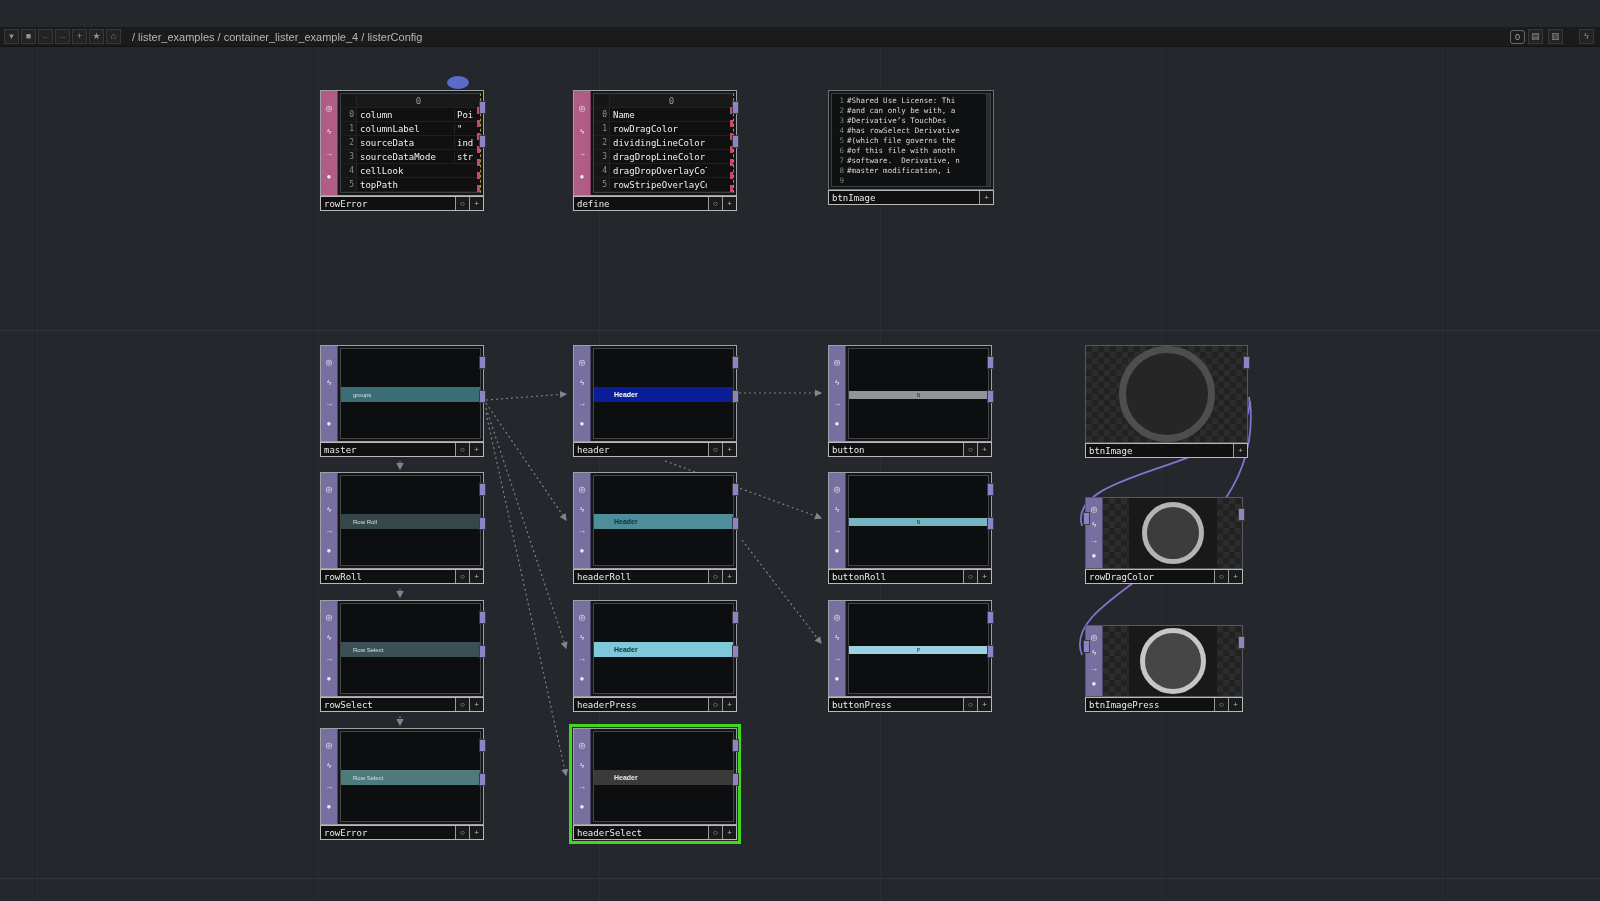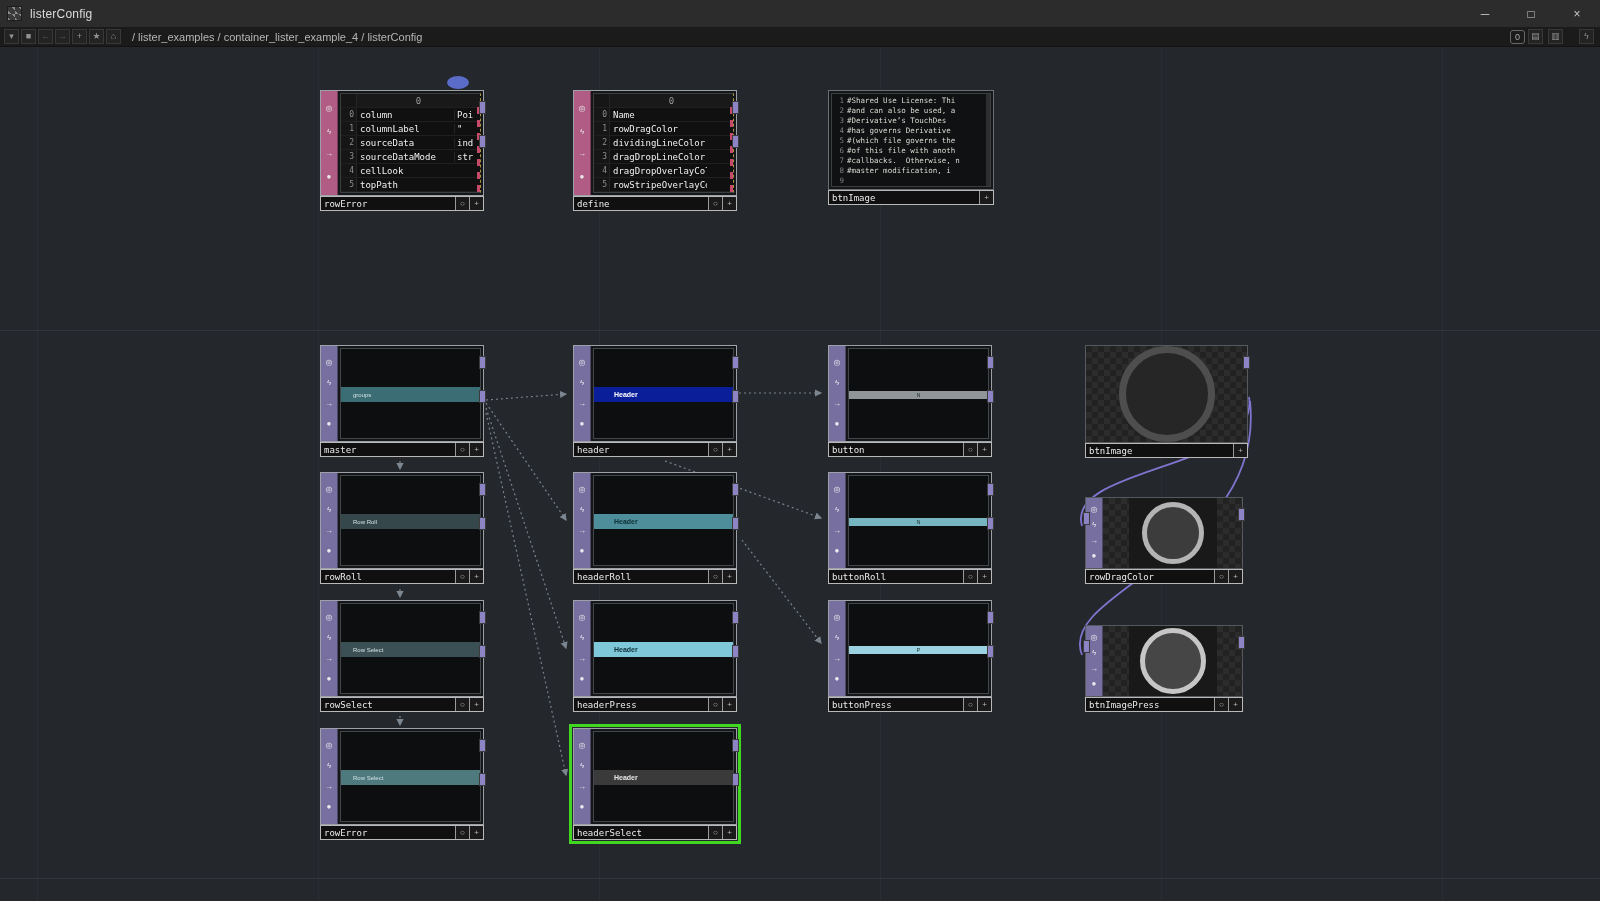--- a/index.html
+++ b/index.html
@@ -122,29 +122,20 @@
   .ring{position:relative;border-radius:50%;}
   .ring-big{width:82px;height:82px;border:7px solid #4e4e4e;background:#262626;}
   .ring-roll{width:52px;height:52px;border:5px solid #b4b4b4;background:#3c3c3c;}
   .ring-press{width:56px;height:56px;border:5px solid #c6c6c6;background:#464646;}
 </style>
 </head>
 <body>
 
 <div class="stage">
 
-  <div class="titlebar">
-    <div class="appicon"></div>
-    <span class="win-title">listerConfig</span>
-    <div class="win-controls">
-      <div class="win-btn">─</div>
-      <div class="win-btn">□</div>
-      <div class="win-btn">×</div>
-    </div>
-  </div>
 
   <div class="toolbar">
     <div class="tb-icon">▾</div>
     <div class="tb-icon">■</div>
     <div class="tb-icon dim">←</div>
     <div class="tb-icon dim">→</div>
     <div class="tb-icon">+</div>
     <div class="tb-icon">★</div>
     <div class="tb-icon">⌂</div>
     <span class="tb-path">/ lister_examples / container_lister_example_4 / listerConfig</span>
@@ -302,41 +293,41 @@
 
   <div class="node" style="left:828px;top:90px;width:166px;height:113px">
     <div class="nmain" style="border-color:#6a6f73">
       <div class="code">
         <div class="cline">
             <span class="lnum">1</span>
             <span class="ctext">#Shared Use License: Thi</span>
           </div>
         <div class="cline">
             <span class="lnum">2</span>
-            <span class="ctext">#and can also be used, a</span>
+            <span class="ctext">#and can only be with, a</span>
           </div>
         <div class="cline">
             <span class="lnum">3</span>
             <span class="ctext">#Derivative’s TouchDes</span>
           </div>
         <div class="cline">
             <span class="lnum">4</span>
-            <span class="ctext">#has governs Derivative</span>
+            <span class="ctext">#has rowSelect Derivative</span>
           </div>
         <div class="cline">
             <span class="lnum">5</span>
             <span class="ctext">#(which file governs the</span>
           </div>
         <div class="cline">
             <span class="lnum">6</span>
             <span class="ctext">#of this file with anoth</span>
           </div>
         <div class="cline">
             <span class="lnum">7</span>
-            <span class="ctext">#callbacks.  Otherwise, n</span>
+            <span class="ctext">#software.  Derivative, n</span>
           </div>
         <div class="cline">
             <span class="lnum">8</span>
             <span class="ctext">#master modification, i</span>
           </div>
         <div class="cline">
             <span class="lnum">9</span>
             <span class="ctext"></span>
           </div>
         <div class="scroll"></div>

